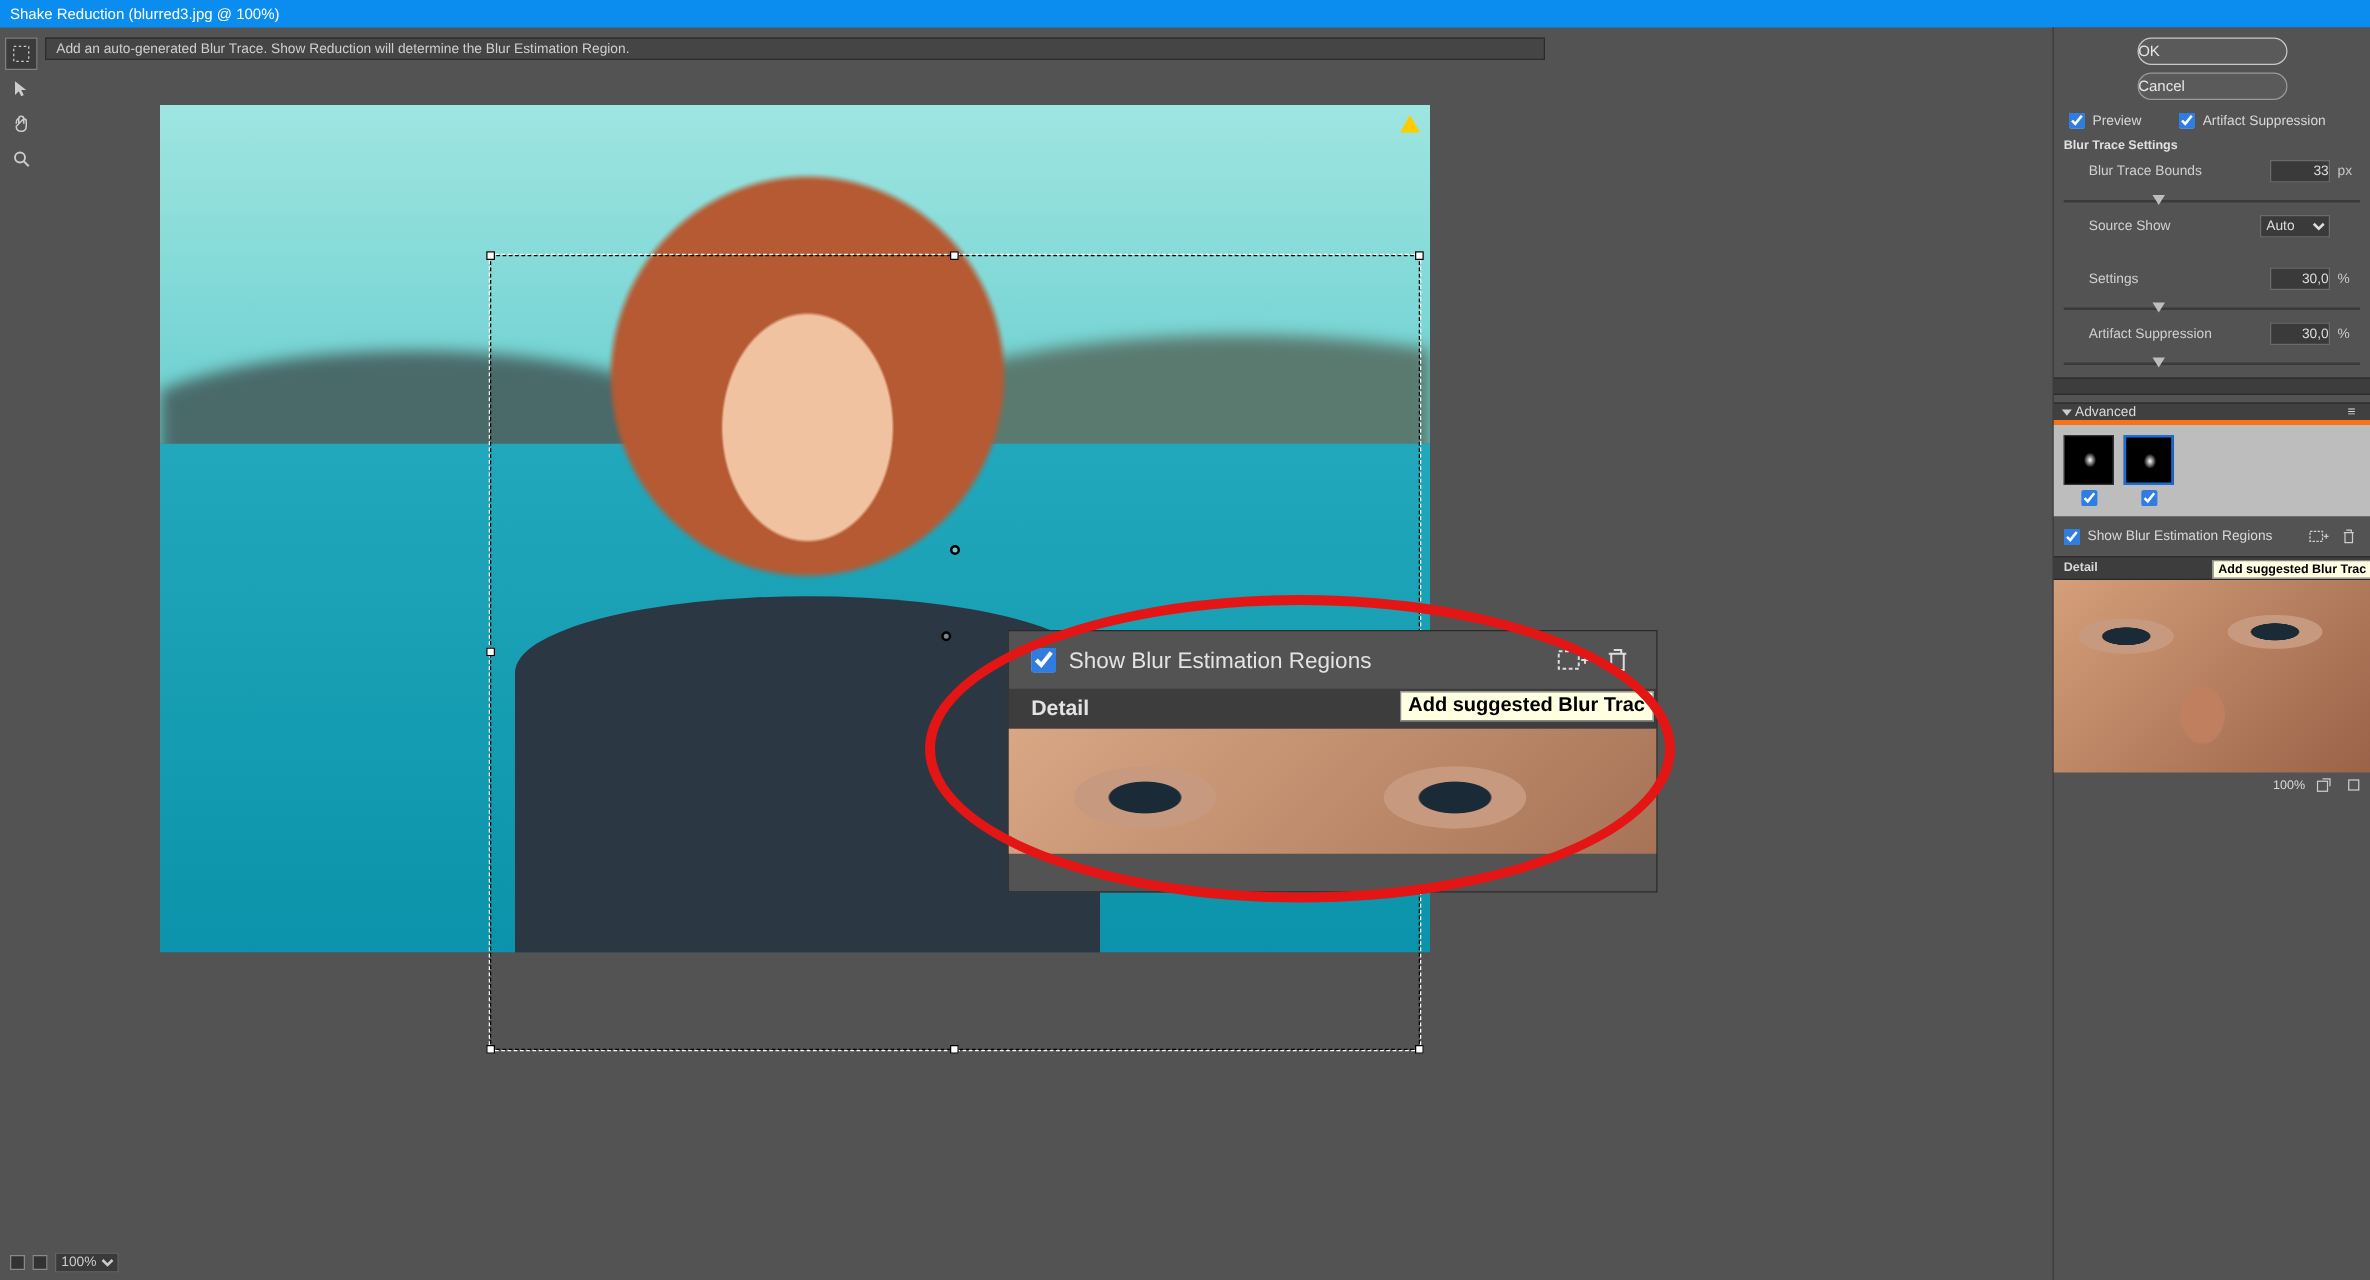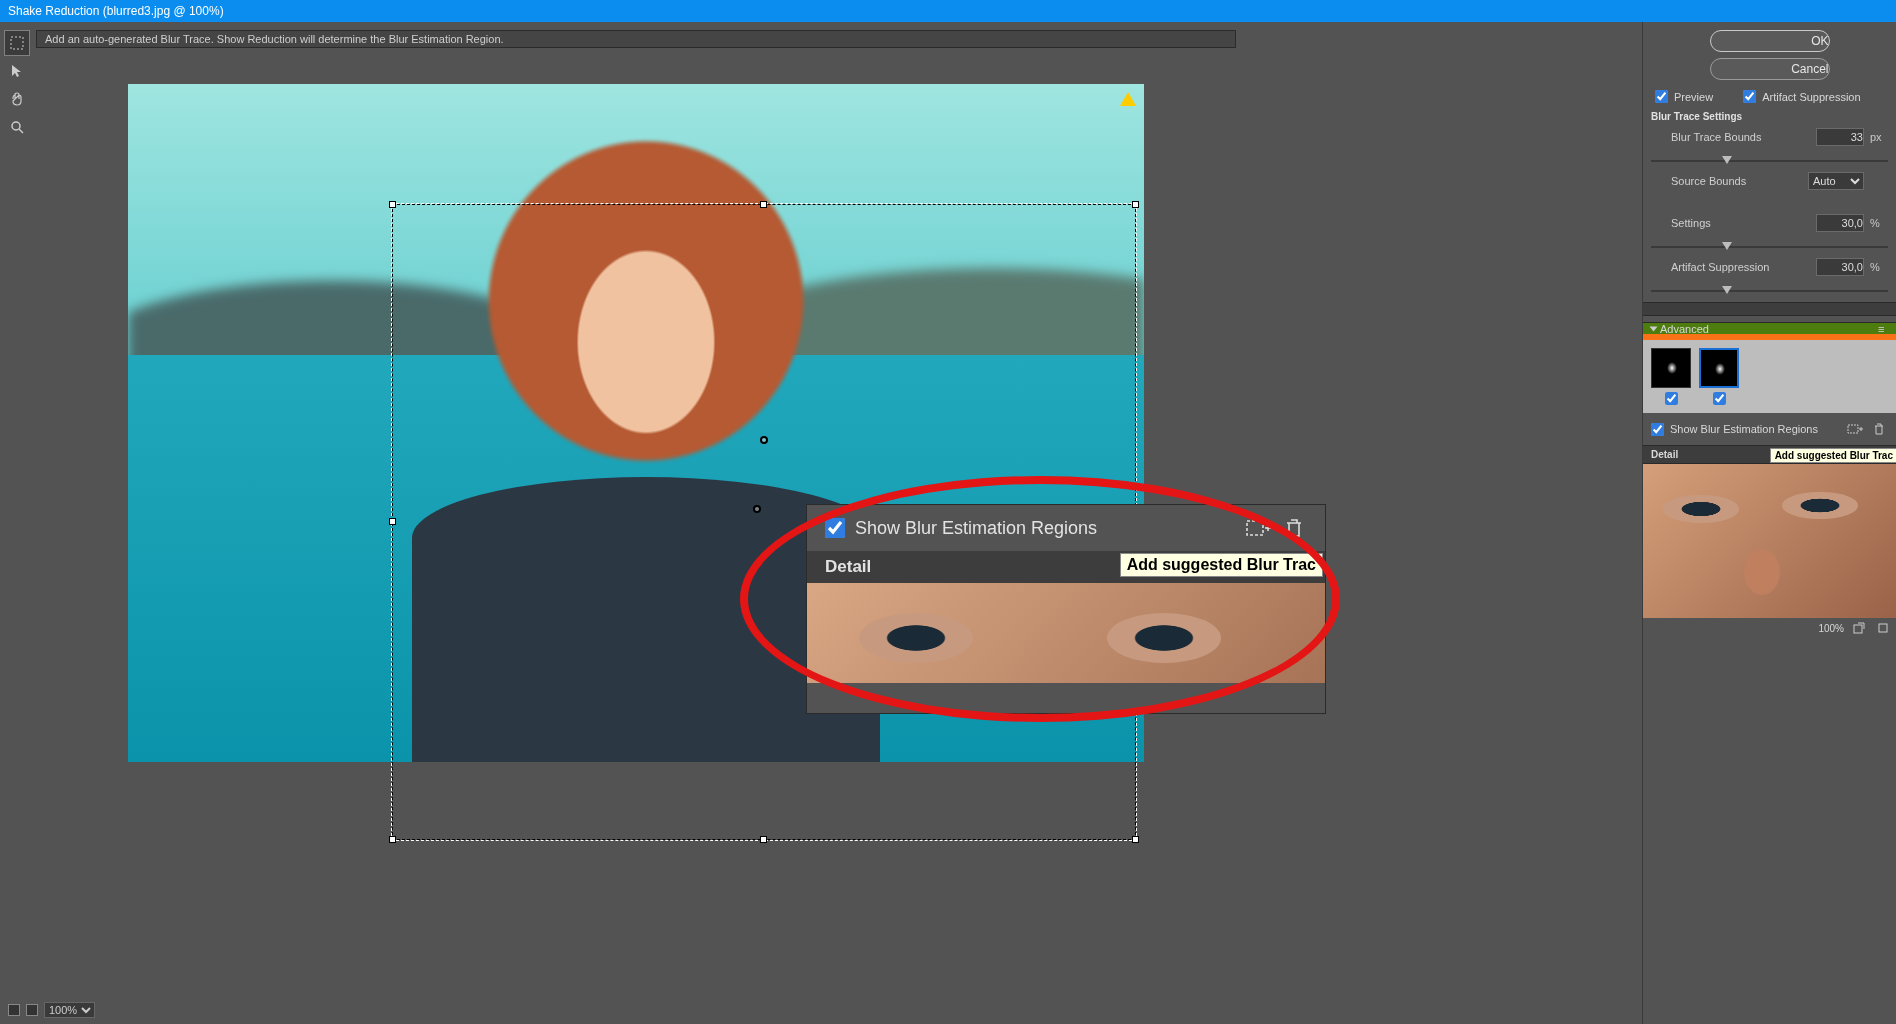--- a/index.html
+++ b/index.html
@@ -37,37 +37,37 @@
   .warn { position: absolute; right: 8px; top: 8px; width: 0; height: 0; border-left: 8px solid transparent; border-right: 8px solid transparent; border-bottom: 14px solid #ffcc00; }
 
   
   .statusbar { position: absolute; left: 8px; bottom: 6px; display: flex; align-items: center; gap: 6px; color: #ccc; }
   .statusbar .box { width: 12px; height: 12px; border: 1px solid #888; background: #333; }
   .statusbar select { background: #3a3a3a; color: #ccc; border: 1px solid #666; font-size: 11px; height: 16px; }
 
   
   .rightpanel { position: absolute; right: 0; top: 22px; width: 254px; bottom: 0; background: #535353; border-left: 1px solid #3a3a3a; padding: 8px; }
   .btnrow { display: flex; flex-direction: column; gap: 6px; align-items: center; margin-bottom: 10px; }
-  .pillbtn { width: 120px; height: 22px; border-radius: 11px; border: 1px solid #9a9a9a; background: #5a5a5a; color: #e6e6e6; font-size: 12px; display: flex; align-items: center; justify-content: flex-end; }
+  .pillbtn { width: 120px; height: 22px; border-radius: 11px; border: 1px solid #9a9a9a; background: #5a5a5a; color: #e6e6e6; font-size: 12px; display: flex; align-items: center; justify-content: flex-start; }
   .pillbtn.primary { border-color: #c9c9c9; }
 
   .checkrow { display: flex; gap: 30px; align-items: center; margin: 6px 4px 8px; }
   .checkrow label { display: flex; align-items: center; gap: 6px; }
 
   .section-title { font-weight: bold; font-size: 10px; color: #e0e0e0; margin: 4px 0 6px; }
   .param { display: flex; align-items: center; margin-bottom: 14px; margin-left: 20px; }
   .param .plabel { flex: 1; color: #d0d0d0; }
   .param input[type="text"] { width: 48px; height: 18px; background: #3a3a3a; border: 1px solid #6a6a6a; color: #ddd; font-size: 11px; text-align: right; }
   .param select { width: 56px; height: 18px; background: #3a3a3a; border: 1px solid #6a6a6a; color: #ddd; font-size: 11px; }
   .unit { width: 18px; text-align: left; margin-left: 6px; color: #c8c8c8; }
   .slider { height: 2px; background: #3a3a3a; position: relative; margin: 2px 0 10px; }
   .slider .knob { position: absolute; top: -4px; width: 0; height: 0; border-left: 5px solid transparent; border-right: 5px solid transparent; border-top: 8px solid #bdbdbd; }
 
   .divider { height: 14px; background: #3d3d3d; margin: 6px -8px; border-top: 1px solid #2a2a2a; border-bottom: 1px solid #2a2a2a; display: flex; align-items: center; padding-left: 8px; }
-  .advrow { height: 18px; background: #4d7c0f; margin: 4px -8px 0; border-top: 1px solid #2a2a2a; border-bottom: 6px solid #f97316; display: flex; align-items: center; padding: 0 8px; }
+  .advrow { height: 18px; background: #404040; margin: 4px -8px 0; border-top: 1px solid #2a2a2a; border-bottom: 4px solid #f97316; display: flex; align-items: center; padding: 0 8px; }
   .advrow .spacer { flex: 1; }
   .tri { display: inline-block; width: 0; height: 0; border-top: 4px solid transparent; border-bottom: 4px solid transparent; border-left: 5px solid #ccc; margin-right: 4px; transform: rotate(90deg); }
 
   .thumbstrip { background: #bdbdbd; margin: 0 -8px; padding: 8px; display: flex; gap: 8px; }
   .thumb { display: flex; flex-direction: column; align-items: center; gap: 4px; }
   .thumb .tbox { width: 40px; height: 40px; background: #000; border: 1px solid #333; position: relative; }
   .thumb .tbox.sel { border: 2px solid #1a6fd6; }
   .thumb .tbox::after { content: ""; position: absolute; left: 40%; top: 35%; width: 10px; height: 12px; background: radial-gradient(#fff, transparent 70%); }
 
   .regrow { display: flex; align-items: center; gap: 6px; margin: 8px 0; }
@@ -189,21 +189,21 @@
   <div class="param">
     <span class="plabel">Blur Trace Bounds</span>
     <input type="text" value="33" style="">
     <span class="unit">px</span>
   </div>
   <div class="slider">
       <div class="knob" style="left:30%"></div>
     </div>
 
   <div class="param">
-    <span class="plabel">Source Bounds</span>
+    <span class="plabel">Source Show</span>
     <select><option>Auto</option></select>
     <span class="unit"></span>
   </div>
 
   <div style="height:10px"></div>
 
   <div class="param">
     <span class="plabel">Settings</span>
     <input type="text" value="30,0" style="">
     <span class="unit">%</span>

